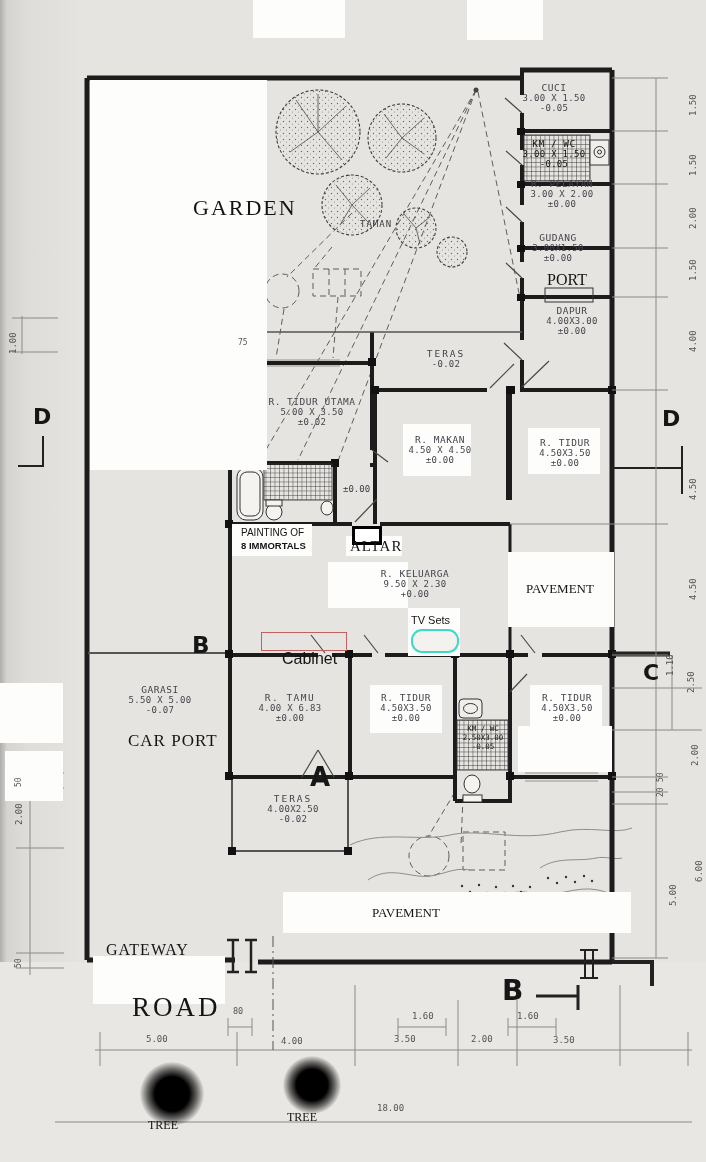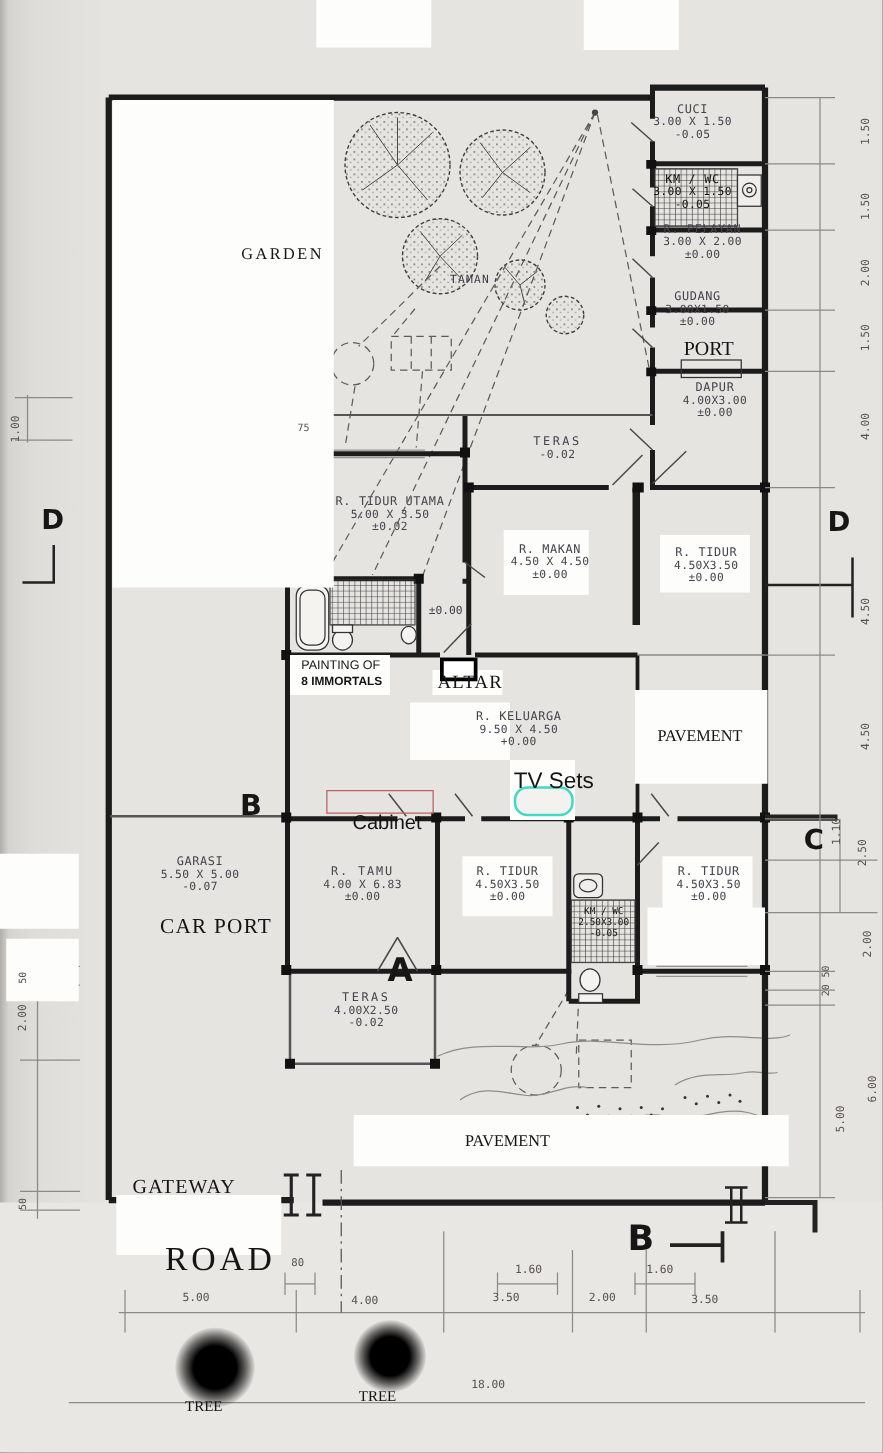--- a/index.html
+++ b/index.html
@@ -267,21 +267,21 @@
     <span class="rs">4.50 X 4.50</span>
     <span class="rl">±0.00</span>
   </div>
   <div class="room" style="left:565px;top:437px">
     <span class="rn">R. TIDUR</span>
     <span class="rs">4.50X3.50</span>
     <span class="rl">±0.00</span>
   </div>
   <div class="room" style="left:415px;top:568px">
     <span class="rn">R. KELUARGA</span>
-    <span class="rs">9.50 X 4.50</span>
+    <span class="rs">9.50 X 2.30</span>
     <span class="rl">+0.00</span>
   </div>
   <div class="room" style="left:160px;top:684px">
     <span class="rn">GARASI</span>
     <span class="rs">5.50 X 5.00</span>
     <span class="rl">-0.07</span>
   </div>
   <div class="room" style="left:290px;top:692px">
     <span class="rn" style="letter-spacing:1.5px">R. TAMU</span>
     <span class="rs">4.00 X 6.83</span>
@@ -301,27 +301,27 @@
     <span class="rn">R. TIDUR</span>
     <span class="rs">4.50X3.50</span>
     <span class="rl">±0.00</span>
   </div>
   <div class="room" style="left:293px;top:793px">
     <span class="rn" style="letter-spacing:2px">TERAS</span>
     <span class="rs">4.00X2.50</span>
     <span class="rl">-0.02</span>
   </div>
 
-  <div class="lbl serif" style="left:193px;top:195px;font-size:13px;letter-spacing:2px">GARDEN</div>
+  <div class="lbl serif" style="left:193px;top:195px;font-size:22px;letter-spacing:2px">GARDEN</div>
   <div class="lbl" style="left:360px;top:219px;font-size:9px;letter-spacing:1px">TAMAN</div>
   <div class="lbl serif" style="left:547px;top:271px;font-size:16px">PORT</div>
   <div class="lbl serif" style="left:350px;top:538px;font-size:15px;letter-spacing:1px">ALTAR</div>
   <div class="lbl sans" style="left:241px;top:527px;font-size:10px;font-weight:normal">PAINTING OF</div>
   <div class="lbl sans" style="left:241px;top:540px;font-size:9.5px;font-weight:bold">8 IMMORTALS</div>
-  <div class="lbl sans" style="left:411px;top:614px;font-size:18px">TV Sets</div>
+  <div class="lbl sans" style="left:411px;top:614px;font-size:11px">TV Sets</div>
   <div class="lbl sans" style="left:282px;top:650px;font-size:16px">Cabinet</div>
   <div class="lbl serif" style="left:128px;top:731px;font-size:17px;letter-spacing:1px">CAR PORT</div>
   <div class="lbl serif" style="left:526px;top:581px;font-size:13px">PAVEMENT</div>
   <div class="lbl serif" style="left:372px;top:905px;font-size:13px">PAVEMENT</div>
   <div class="lbl serif" style="left:106px;top:941px;font-size:16px;letter-spacing:1px">GATEWAY</div>
   <div class="lbl serif" style="left:132px;top:992px;font-size:27px;letter-spacing:3px">ROAD</div>
   <div class="lbl serif" style="left:148px;top:1118px;font-size:12px">TREE</div>
   <div class="lbl serif" style="left:287px;top:1110px;font-size:12px">TREE</div>
   <div class="lbl" style="left:343px;top:484px;font-size:9px">±0.00</div>
   <div class="dim" style="left:238px;top:338px;font-size:8px">75</div>

